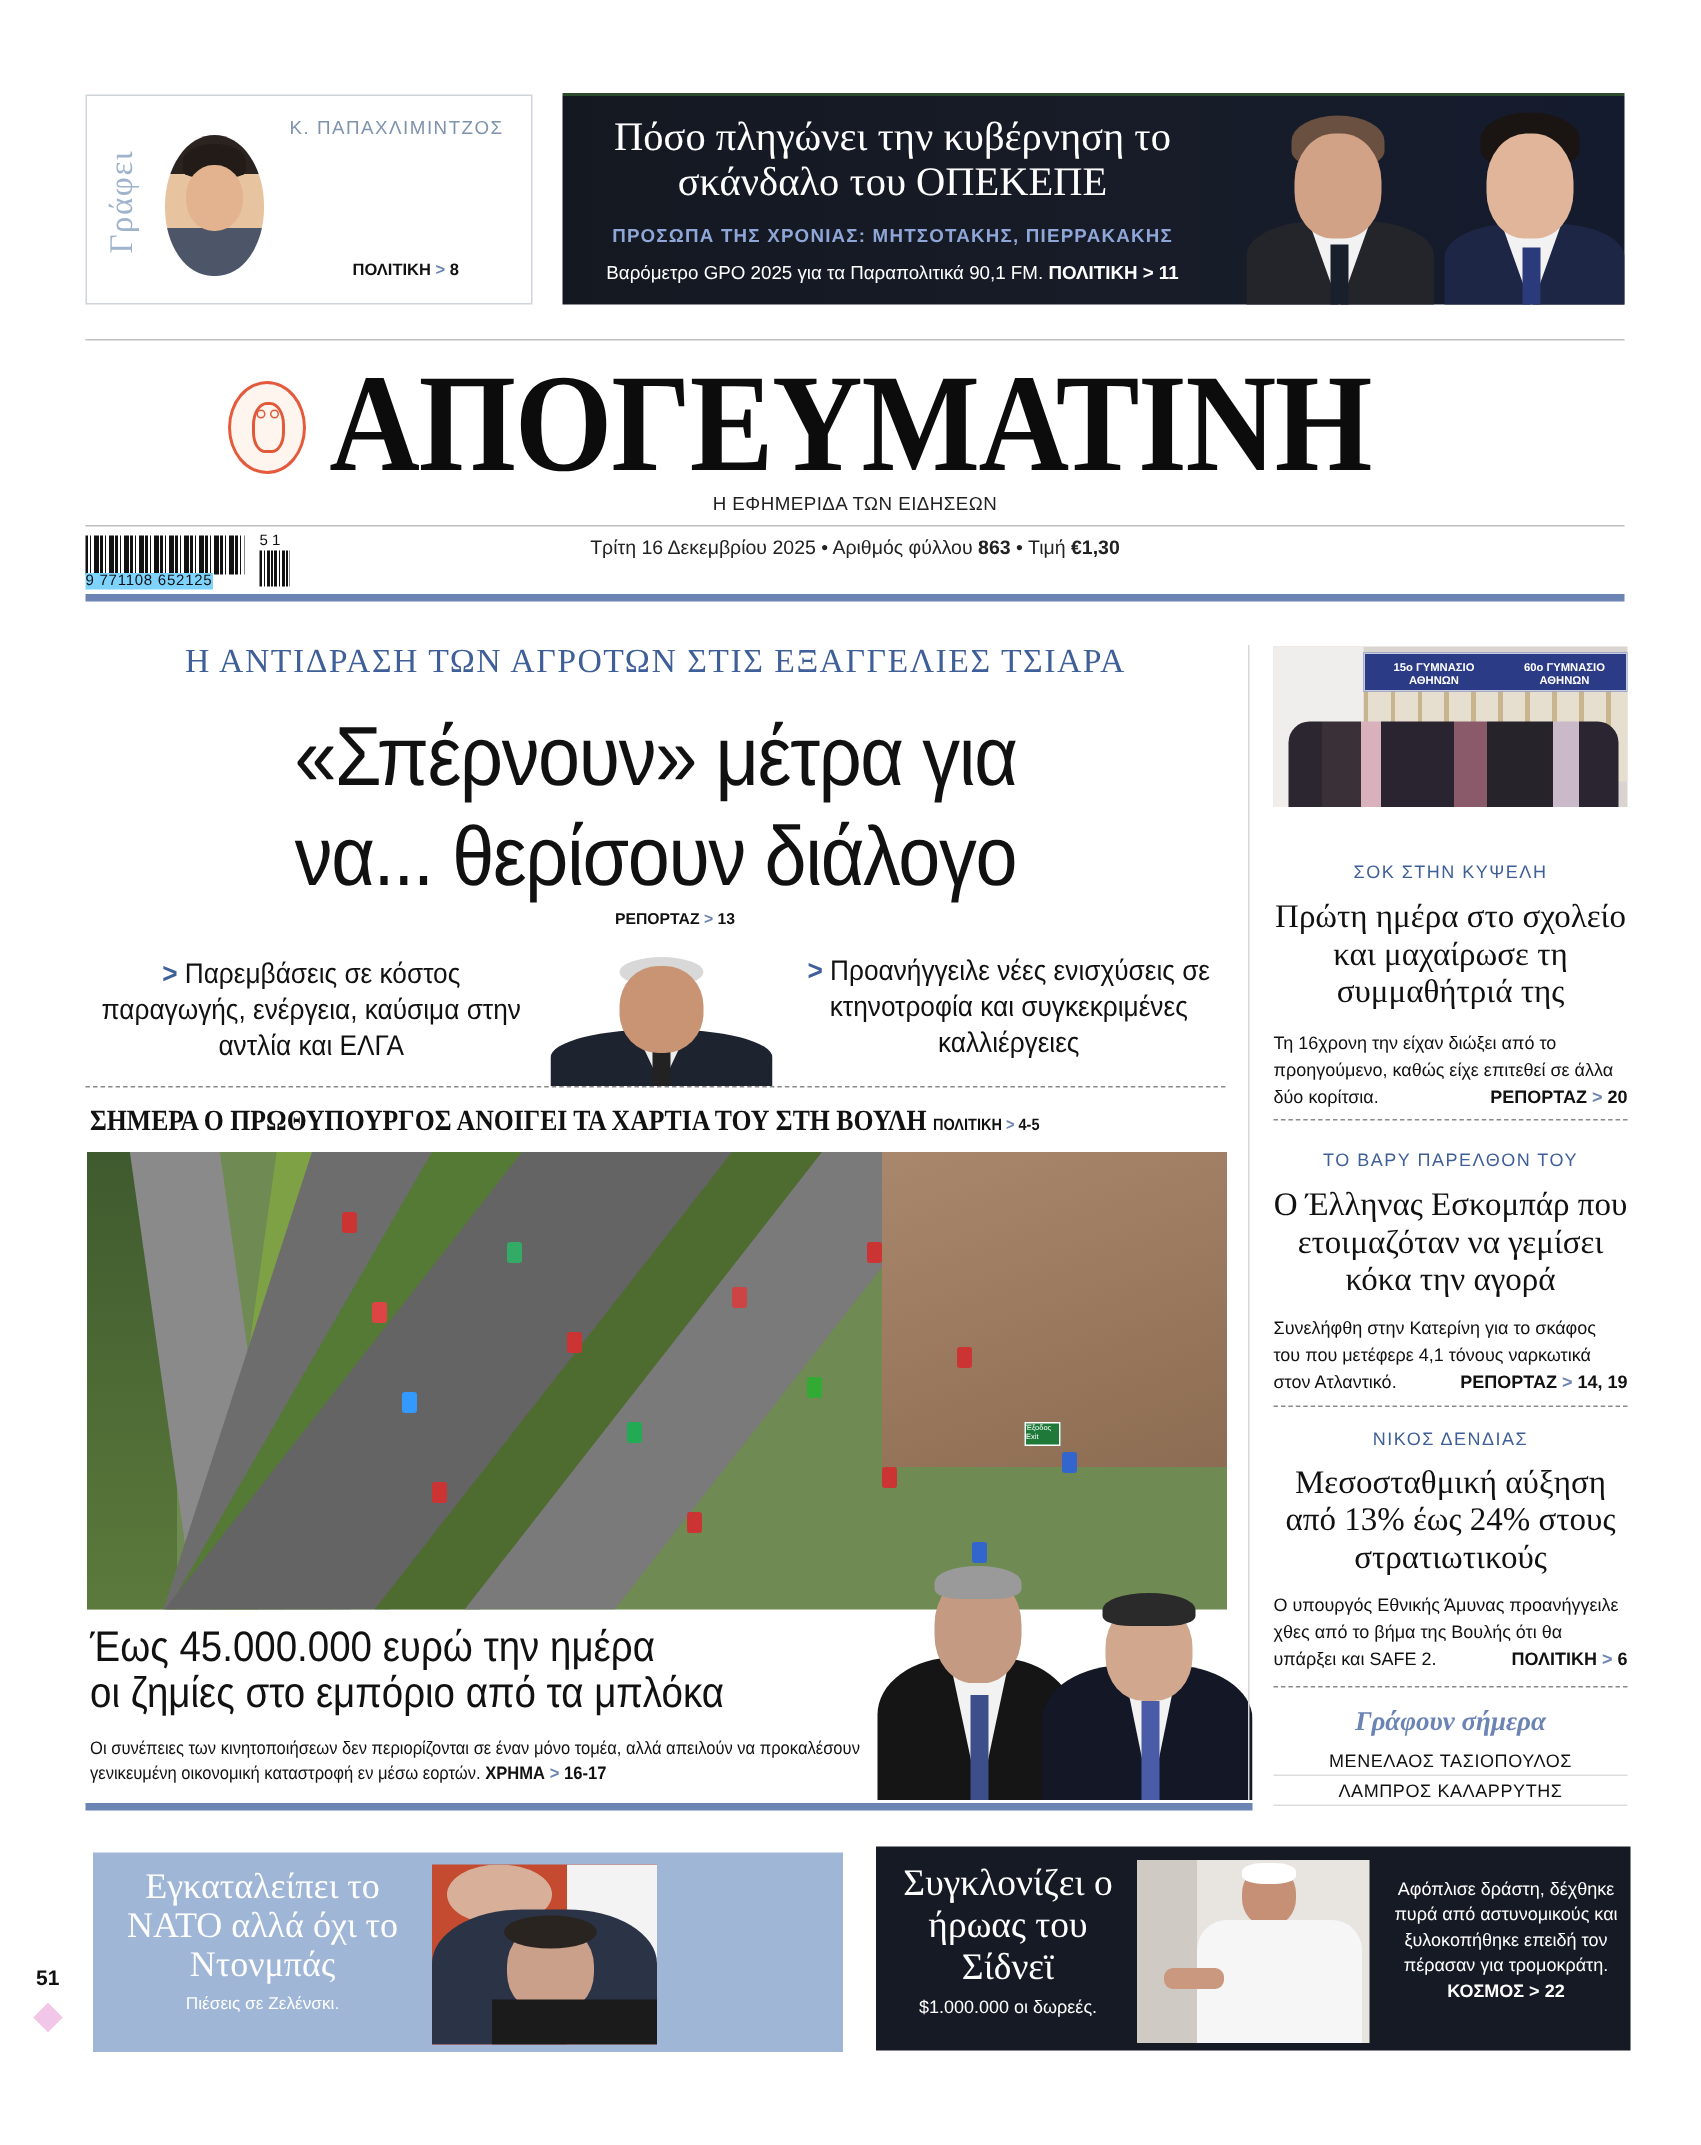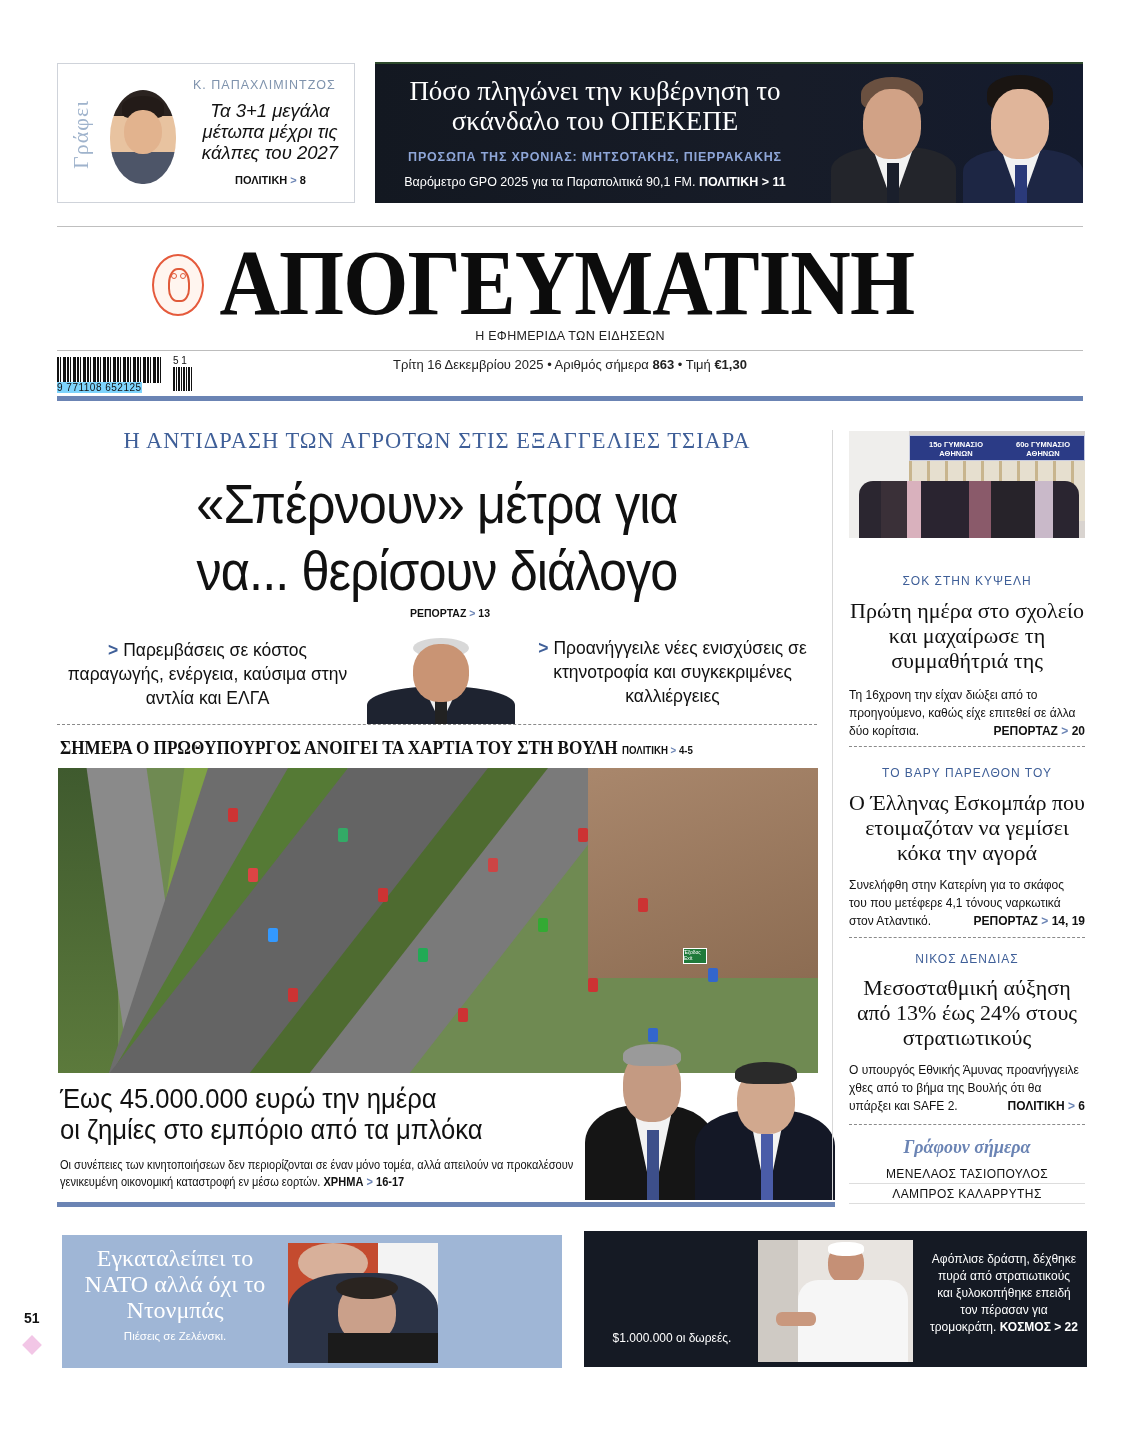--- a/index.html
+++ b/index.html
@@ -112,21 +112,20 @@
 </head>
 <body>
 
 <div class="abs teaser-writer">
   <div class="abs writer-vert">Γράφει</div>
   <div class="abs writer-photo">
     <div class="hair"></div>
       <div class="face"></div>
   </div>
   <div class="abs writer-name">Κ. ΠΑΠΑΧΛΙΜΙΝΤΖΟΣ</div>
-  <div class="abs writer-title">Τα 3+1 μεγάλα μέτωπα μέχρι τις κάλπες του 2027</div>
   <div class="abs writer-ref">
     <span>ΠΟΛΙΤΙΚΗ</span>
     <span class="gt">&gt;</span>
     <span>8</span>
   </div>
 </div>
 
 <div class="abs teaser-opekepe">
   <div class="abs op-title">Πόσο πληγώνει την κυβέρνηση το σκάνδαλο του ΟΠΕΚΕΠΕ</div>
   <div class="abs op-sub">ΠΡΟΣΩΠΑ ΤΗΣ ΧΡΟΝΙΑΣ: ΜΗΤΣΟΤΑΚΗΣ, ΠΙΕΡΡΑΚΑΚΗΣ</div>
@@ -162,21 +161,21 @@
 <div class="abs masthead-sub">Η ΕΦΗΜΕΡΙΔΑ ΤΩΝ ΕΙΔΗΣΕΩΝ</div>
 <div class="abs rule-mid"></div>
 
 <div class="abs barcode">
   <div class="bars"></div>
   <div class="bars2"></div>
   <div class="num">9 771108 652125</div>
   <div class="issue">5 1</div>
 </div>
 <div class="abs dateline">
-  <span>Τρίτη 16 Δεκεμβρίου 2025</span> • <span>Αριθμός σήμερα</span> <b>863</b> • <span>Τιμή</span> <b>€1,30</b>
+  <span>Τρίτη 16 Δεκεμβρίου 2025</span> • <span>Αριθμός φύλλου</span> <b>863</b> • <span>Τιμή</span> <b>€1,30</b>
 </div>
 <div class="abs rule-blue"></div>
 
 <div class="abs kicker">Η ΑΝΤΙΔΡΑΣΗ ΤΩΝ ΑΓΡΟΤΩΝ ΣΤΙΣ ΕΞΑΓΓΕΛΙΕΣ ΤΣΙΑΡΑ</div>
 <div class="abs headline">
   <div>«Σπέρνουν» μέτρα για</div>
   <div>να... θερίσουν διάλογο</div>
 </div>
 <div class="abs ref-lead">
   <span>ΡΕΠΟΡΤΑΖ</span> <span class="gt">&gt;</span> <span>13</span>
@@ -307,25 +306,26 @@
     <div style="position:absolute;right:0;top:0;width:60px;height:120px;background:#f3f3f3;"></div>
     <div style="position:absolute;left:10px;top:0;width:70px;height:40px;border-radius:50%;background:#d8b09a;"></div>
     <div style="position:absolute;left:0;top:30px;width:150px;height:90px;border-radius:40% 40% 0 0;background:#2b3346;"></div>
     <div style="position:absolute;left:50px;top:40px;width:58px;height:60px;border-radius:46%;background:#caa08a;"></div>
     <div style="position:absolute;left:48px;top:34px;width:62px;height:22px;border-radius:50%;background:#2a2420;"></div>
     <div style="position:absolute;left:40px;top:90px;width:110px;height:30px;background:#1b1b1b;"></div>
   </div>
 </div>
 
 <div class="abs box-sydney">
+  <div class="abs syd-title">Συγκλονίζει ο ήρωας του Σίδνεϊ</div>
   <div class="abs syd-sub">$1.000.000 οι δωρεές.</div>
   <div class="abs syd-photo">
     <div style="position:absolute;left:0;top:0;width:40px;height:122px;background:#cfcac4;"></div>
     <div style="position:absolute;left:70px;top:4px;width:36px;height:40px;border-radius:46%;background:#c59076;"></div>
     <div style="position:absolute;left:70px;top:2px;width:36px;height:14px;border-radius:40%;background:#fff;"></div>
     <div style="position:absolute;left:40px;top:40px;width:110px;height:82px;background:#f6f6f6;border-radius:20px 20px 0 0;"></div>
     <div style="position:absolute;left:18px;top:72px;width:40px;height:14px;border-radius:6px;background:#c9987e;"></div>
   </div>
   <div class="abs syd-side">
-    <span>Αφόπλισε δράστη, δέχθηκε πυρά από στρατιωτικούς και ξυλοκοπήθηκε επειδή τον πέρασαν για τρομοκράτη.</span>
+    <span>Αφόπλισε δράστη, δέχθηκε πυρά από αστυνομικούς και ξυλοκοπήθηκε επειδή τον πέρασαν για τρομοκράτη.</span>
     <b><span>ΚΟΣΜΟΣ</span> &gt; <span>22</span></b>
   </div>
 </div>
 
 </body></html>

